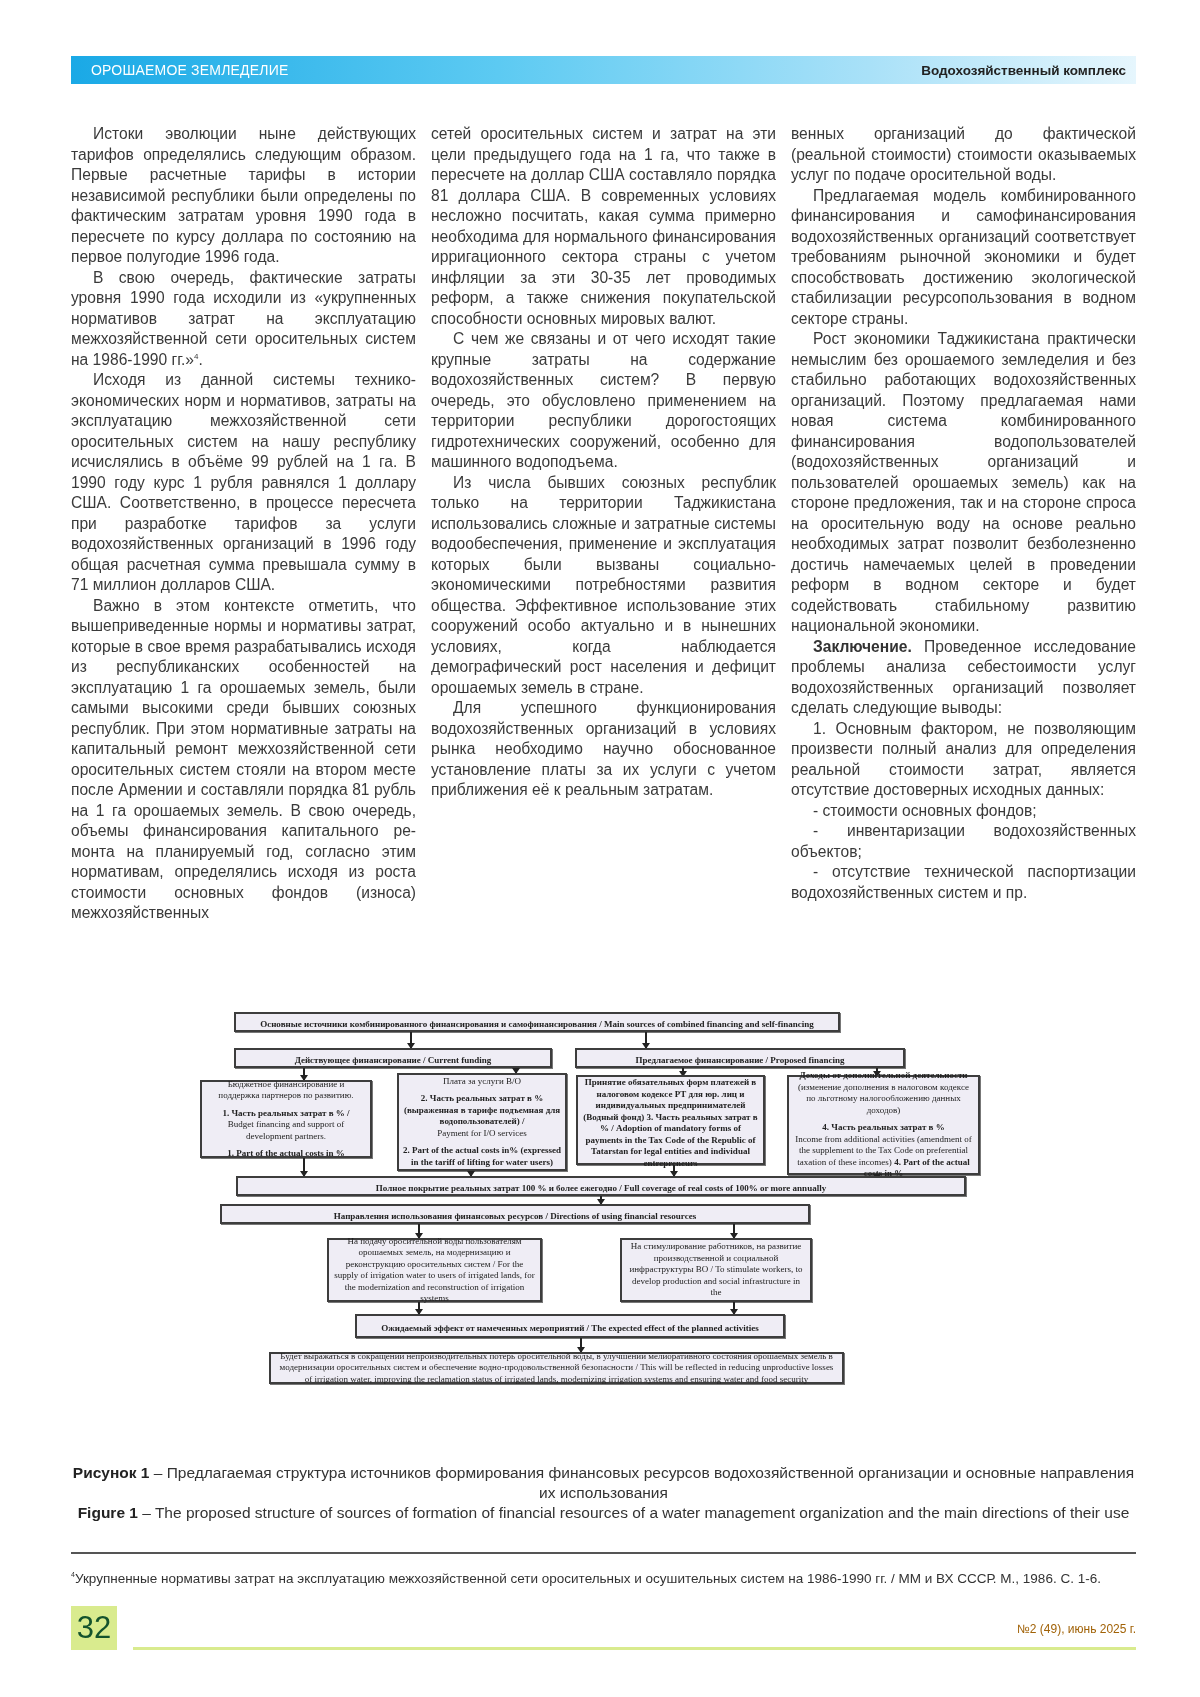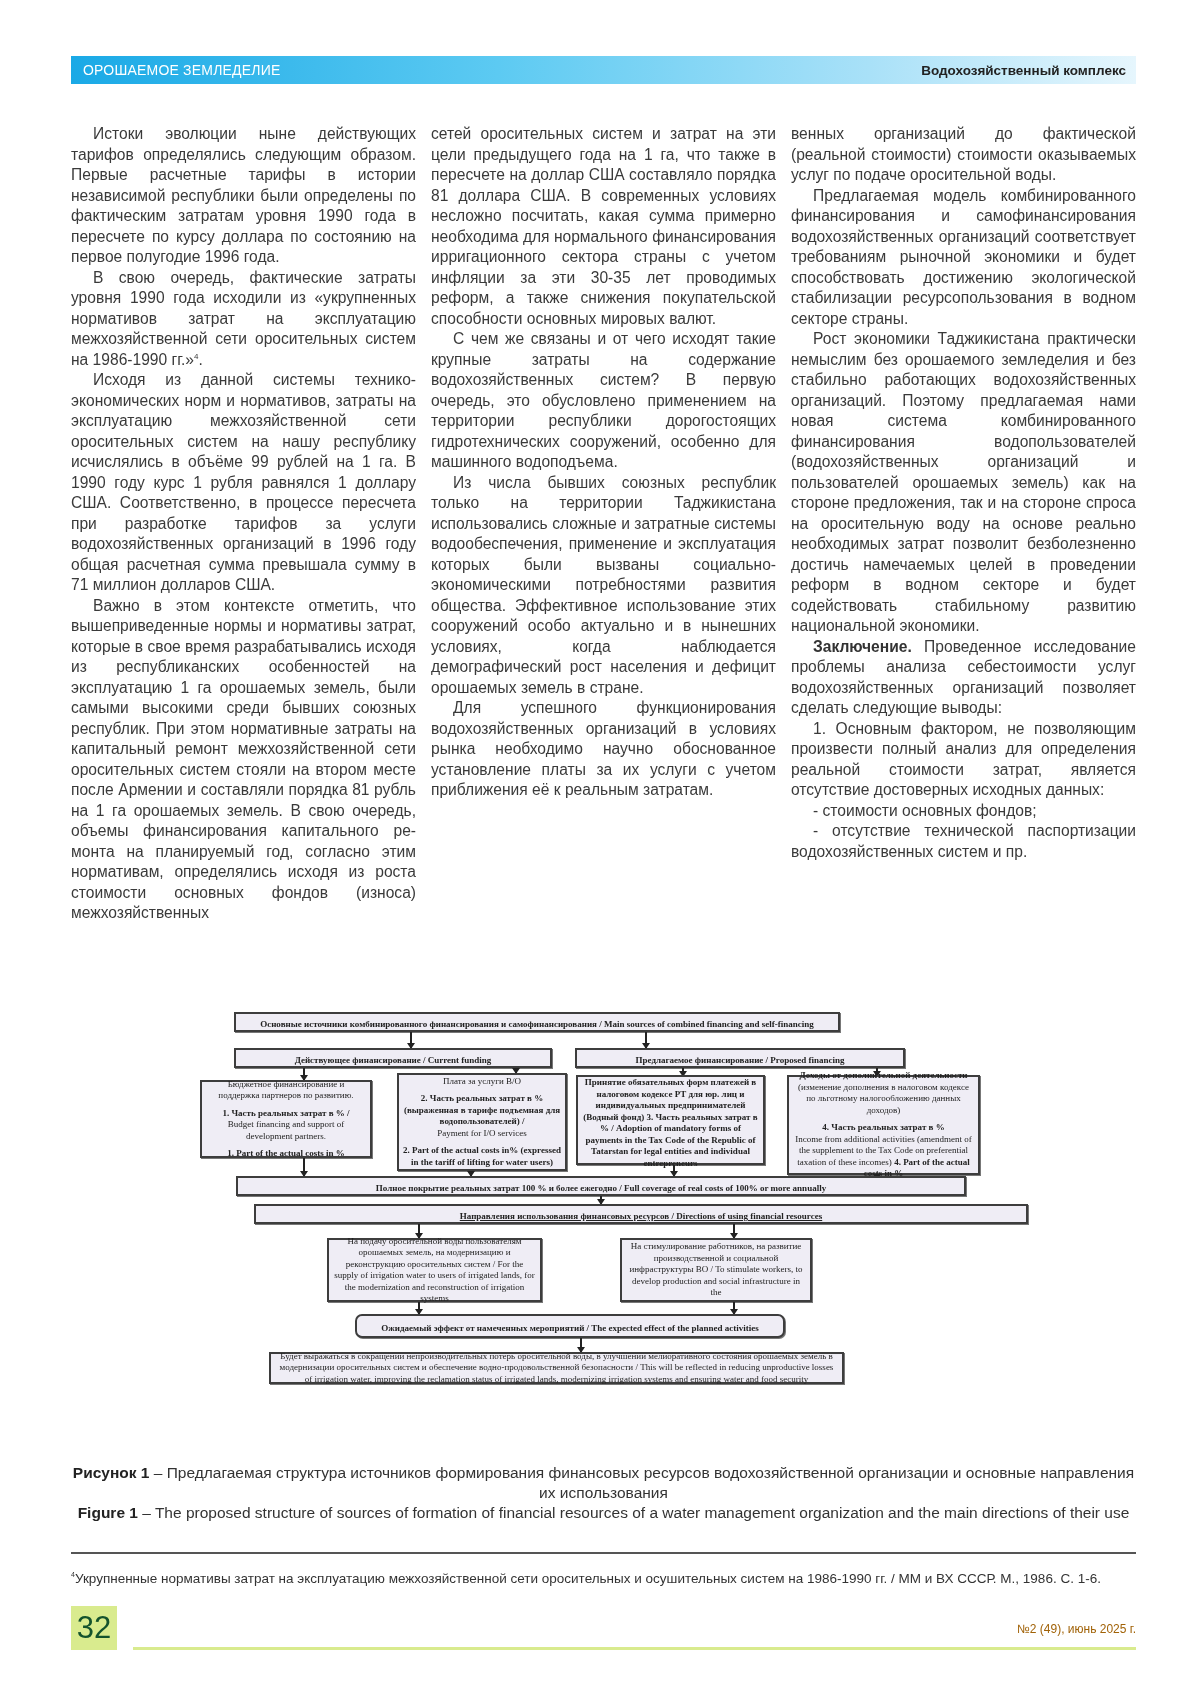--- a/index.html
+++ b/index.html
@@ -1,19 +1,19 @@
 <!DOCTYPE html>
 <html><head>
 <meta charset="utf-8">
 <style>
   * { box-sizing: border-box; margin: 0; padding: 0; }
   body { width: 1200px; height: 1697px; background: #ffffff; position: relative; font-family: "Liberation Sans", sans-serif; color: #333; overflow: hidden; }
   .header { position: absolute; left: 71px; top: 56px; width: 1065px; height: 28px;
     background: linear-gradient(to right, #1aa9e6 0%, #5ccaf2 40%, #a9e1f8 75%, #e6f6fd 100%);
-    display: flex; align-items: center; justify-content: space-between; padding: 0 10px 0 12px; }
+    display: flex; align-items: center; justify-content: space-between; padding: 0 10px 0 20px; }
   .header .left { color: #fff; font-size: 14px; letter-spacing: 0.2px; font-family: "Liberation Sans", sans-serif; }
   .header .right { color: #222; font-size: 13.5px; font-weight: bold; }
   .cols { position: absolute; left: 71px; top: 124px; width: 1065px; display: flex; justify-content: space-between; }
   .col { width: 345px; font-size: 15.6px; line-height: 20.5px; text-align: justify; color: #3a3a3a; }
   .col p { text-indent: 22px; }
   .col p.noind { text-indent: 0; }
   .col sup { font-size: 8px; vertical-align: super; line-height: 0; }
   .col b { color: #333; }
   .diagram { position: absolute; left: 220px; top: 1010px; width: 760px; height: 440px; font-family: "Liberation Serif", serif; color: #222; }
   .box { position: absolute; border: 2px solid #3d3d3d; background: #efedf5; text-align: center; font-size: 9px; line-height: 11.5px; display: flex; align-items: center; justify-content: center; padding: 2px 4px; box-shadow: 1px 1px 0 #777; }
@@ -50,20 +50,21 @@
     <p>Из числа бывших союзных республик только на территории Таджикистана использовались сложные и затратные системы водообеспечения, применение и эксплуатация которых были вызваны социально-экономическими потребностями развития общества. Эффективное использование этих сооружений особо актуально и в нынешних условиях, когда наблюдается демографический рост населения и дефицит орошаемых земель в стране.</p>
     <p>Для успешного функционирования водохозяйственных организаций в условиях рынка необходимо научно обоснованное установление платы за их услуги с учетом приближения её к реальным затратам.</p>
   </div>
   <div class="col">
     <p class="noind">венных организаций до фактической (реальной стоимости) стоимости оказываемых услуг по подаче оросительной воды.</p>
     <p>Предлагаемая модель комбинированного финансирования и самофинансирования водохозяйственных организаций соответствует требованиям рыночной экономики и будет способствовать достижению экологической стабилизации ресурсопользования в водном секторе страны.</p>
     <p>Рост экономики Таджикистана практически немыслим без орошаемого земледелия и без стабильно работающих водохозяйственных организаций. Поэтому предлагаемая нами новая система комбинированного финансирования водопользователей (водохозяйственных организаций и пользователей орошаемых земель) как на стороне предложения, так и на стороне спроса на оросительную воду на основе реально необходимых затрат позволит безболезненно достичь намечаемых целей в проведении реформ в водном секторе и будет содействовать стабильному развитию национальной экономики.</p>
     <p><b>Заключение.</b><span> Проведенное исследование проблемы анализа себестоимости услуг водохозяйственных организаций позволяет сделать следующие выводы:</span></p>
     <p>1. Основным фактором, не позволяющим произвести полный анализ для определения реальной стоимости затрат, является отсутствие достоверных исходных данных:</p>
     <p>- стоимости основных фондов;</p>
+    <p>- инвентаризации водохозяйственных объектов;</p>
     <p>- отсутствие технической паспортизации водохозяйственных систем и пр.</p>
   </div>
 </div>
 
 <div class="diagram">
   <div class="box" style="left:14px;top:2px;width:606px;height:20px;">
       <b>Основные источники комбинированного финансирования и самофинансирования / Main sources of combined financing and self-financing</b>
     </div>
   <div class="v" style="left:190px;top:22px;height:16px;"></div>
   <div class="v" style="left:425px;top:22px;height:16px;"></div>
@@ -103,38 +104,38 @@
 
   <div class="v" style="left:83px;top:148px;height:18px;"></div>
   <div class="v" style="left:250px;top:161px;height:5px;"></div>
   <div class="v" style="left:453px;top:155px;height:11px;"></div>
   <div class="v" style="left:656px;top:165px;height:4px;"></div>
 
   <div class="box" style="left:16px;top:166px;width:730px;height:20px;">
       <b>Полное покрытие реальных затрат 100 % и более ежегодно / Full coverage of real costs of 100% or more annually</b>
     </div>
   <div class="v" style="left:380px;top:186px;height:8px;"></div>
-  <div class="box" style="left:34px;top:194px;width:774px;height:20px;text-decoration:underline;">
+  <div class="box" style="left:0;top:194px;width:590px;height:20px;">
       <b>Направления использования финансовых ресурсов / Directions of using financial resources</b>
     </div>
 
   <div class="v" style="left:198px;top:214px;height:14px;"></div>
   <div class="v" style="left:513px;top:214px;height:14px;"></div>
 
   <div class="box" style="left:107px;top:228px;width:215px;height:64px;">
       <span>На подачу оросительной воды пользователям орошаемых земель, на модернизацию и реконструкцию оросительных систем / For the supply of irrigation water to users of irrigated lands, for the modernization and reconstruction of irrigation systems</span>
     </div>
   <div class="box" style="left:400px;top:228px;width:192px;height:64px;">
       <span>На стимулирование работников, на развитие производственной и социальной инфраструктуры ВО / To stimulate workers, to develop production and social infrastructure in the</span>
     </div>
 
   <div class="v" style="left:198px;top:292px;height:12px;"></div>
   <div class="v" style="left:513px;top:292px;height:12px;"></div>
 
-  <div class="box" style="left:135px;top:304px;width:430px;height:24px;border-radius:7px;">
+  <div class="box" style="left:135px;top:304px;width:430px;height:24px;">
       <b>Ожидаемый эффект от намеченных мероприятий / The expected effect of the planned activities</b>
     </div>
   <div class="v" style="left:360px;top:328px;height:14px;"></div>
   <div class="box" style="left:49px;top:342px;width:575px;height:32px;">
       <span>Будет выражаться в сокращении непроизводительных потерь оросительной воды, в улучшении мелиоративного состояния орошаемых земель в модернизации оросительных систем и обеспечение водно-продовольственной безопасности / This will be reflected in reducing unproductive losses of irrigation water, improving the reclamation status of irrigated lands, modernizing irrigation systems and ensuring water and food security</span>
     </div>
 </div>
 
 <div class="caption">
   <div><b>Рисунок 1</b><span> – Предлагаемая структура источников формирования финансовых ресурсов водохозяйственной организации и основные направления их использования</span></div>

